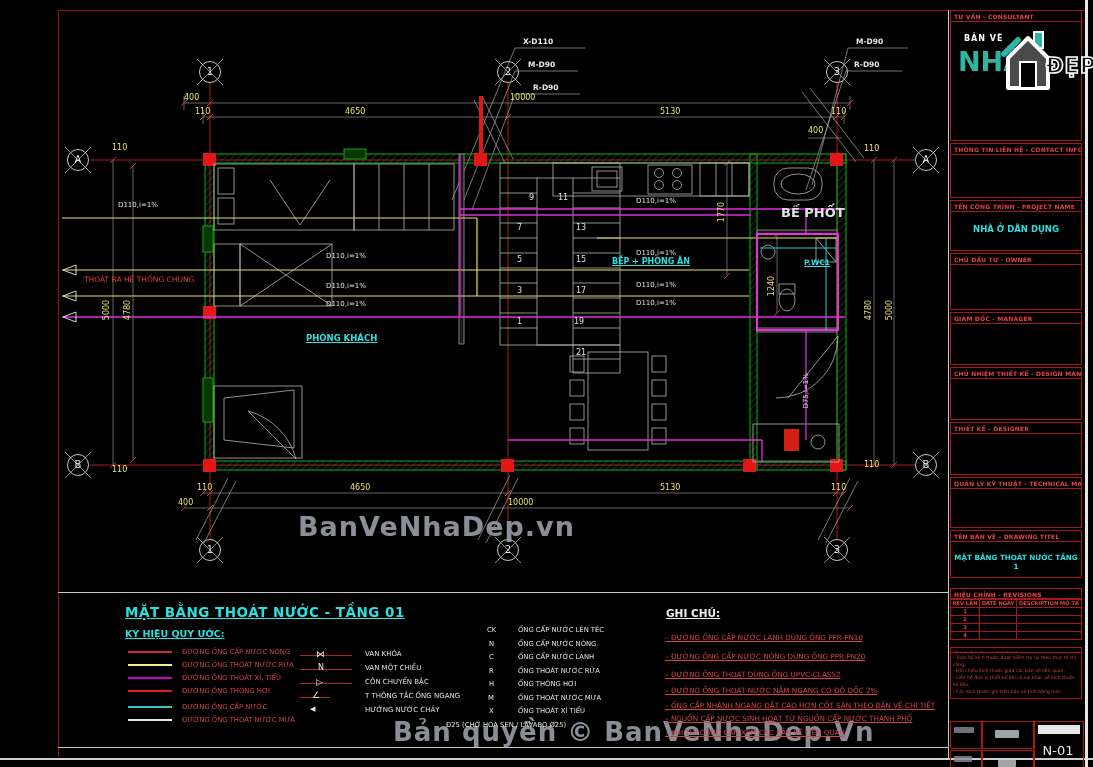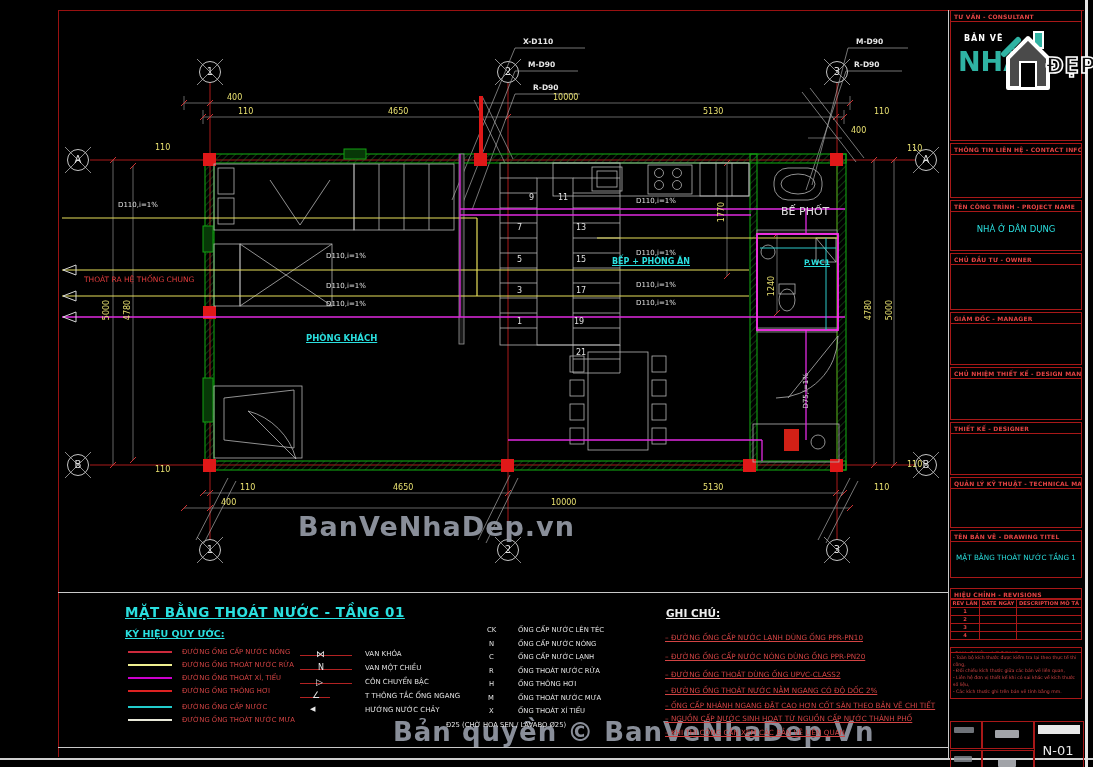--- a/index.html
+++ b/index.html
@@ -1,40 +1,40 @@
 <!DOCTYPE html>
 <html><head>
 <meta charset="utf-8">
 <style>
   html,body{margin:0;padding:0;background:#000;}
   #sheet{position:relative;width:1093px;height:767px;background:#000;overflow:hidden;
          font-family:"DejaVu Sans",sans-serif;}
   .t{position:absolute;white-space:nowrap;line-height:1;}
-  .dim{color:#e8e070;font-size:8px;padding-left:43px;}
+  .dim{color:#e8e070;font-size:8px;}
   .dimr{color:#e8e070;font-size:8px;text-align:center;transform:rotate(-90deg);}
   .wlbl{color:#e0e0e0;font-size:7px;}
   .cy{color:#2adfdf;font-weight:bold;text-decoration:underline;}
   .rdt{color:#e03c3c;font-weight:normal;}
   .bub{color:#dddddd;font-size:10px;text-align:center;width:22px;}
   .callout{color:#e8e8e8;font-size:7.5px;font-weight:bold;}
   .wm{color:#959ba6;font-weight:bold;opacity:.92;letter-spacing:1px;}
   
   .leg-line{position:absolute;height:2px;width:44px;}
   .leg-lab{color:#d34444;font-size:6.8px;}
   .sym-line{position:absolute;height:1px;width:52px;background:#b22222;}
   .sym{color:#e8e8e8;font-size:9px;}
   .abbr{color:#e4e4e4;font-size:6.8px;}
   .note{color:#d34444;font-size:7.2px;text-decoration:underline;}
   
   #tb{position:absolute;left:950px;top:10px;width:134px;height:748px;}
   .sec{position:absolute;left:0;width:132px;display:flex;flex-direction:column;}
   .sec-h{border:1px solid #a81818;color:#e34343;font-size:6px;font-weight:bold;
          padding:2px 2px 1px 3px;letter-spacing:.2px;white-space:nowrap;overflow:hidden;}
   .sec-b{border:1px solid #a81818;border-top:none;flex:1;position:relative;}
-  .sec-val{position:absolute;left:0;right:0;text-align:center;color:#2adfdf;font-weight:normal;font-size:8.5px;}
+  .sec-val{position:absolute;left:0;right:0;text-align:center;color:#2adfdf;font-weight:bold;font-size:8.5px;}
   .line{position:absolute;background:#c9c9c9;}
   .smudge{position:absolute;background:#8a8f96;opacity:.8;border-radius:1px;}
   table.rev{border-collapse:collapse;width:132px;table-layout:fixed;}
   table.rev td{border:1px solid #a81818;color:#e34343;font-size:5.2px;font-weight:bold;
                text-align:center;padding:0;height:7px;line-height:1.1;overflow:hidden;}
   .logo{position:absolute;left:4px;top:12px;width:128px;height:88px;}
   .logo-banve{position:absolute;left:10px;top:12px;color:#fff;font-size:8px;font-weight:bold;letter-spacing:1px;}
   .logo-nha{position:absolute;left:4px;top:24px;color:#2fb3a3;font-size:27px;font-weight:800;}
   .logo-dep{position:absolute;left:92px;top:32px;color:#111;font-size:21px;font-weight:800;
             -webkit-text-stroke:1.6px #fff;letter-spacing:1px;}
@@ -263,21 +263,21 @@
   <span class="t wlbl" style="left:326px;top:283px">D110,i=1%</span>
   <span class="t wlbl" style="left:326px;top:301px">D110,i=1%</span>
   <span class="t wlbl" style="left:636px;top:198px">D110,i=1%</span>
   <span class="t wlbl" style="left:636px;top:250px">D110,i=1%</span>
   <span class="t wlbl" style="left:636px;top:282px">D110,i=1%</span>
   <span class="t wlbl" style="left:636px;top:300px">D110,i=1%</span>
   <span class="t wlbl" style="left:786px;top:385px;width:40px;transform:rotate(-90deg)">D75,i=1%</span>
 
   <span class="t cy" style="left:306px;top:334px;font-size:8.5px">PHÒNG KHÁCH</span>
   <span class="t cy" style="left:612px;top:258px;font-size:8px">BẾP + PHÒNG ĂN</span>
-  <span class="t wlbl" style="left:781px;top:206px;font-weight:normal;font-size:11px">BẾ PHỐT</span>
+  <span class="t wlbl" style="left:781px;top:206px;font-weight:bold;font-size:13px">BẾ PHỐT</span>
   <span class="t cy" style="left:804px;top:259px;font-size:7.5px">P.WC1</span>
   <span class="t rdt" style="left:84px;top:276px;font-size:7.5px">THOÁT RA HỆ THỐNG CHUNG</span>
 
   <span class="t wlbl" style="left:517px;top:318px;font-size:8px">1</span>
   <span class="t wlbl" style="left:517px;top:287px;font-size:8px">3</span>
   <span class="t wlbl" style="left:517px;top:256px;font-size:8px">5</span>
   <span class="t wlbl" style="left:517px;top:224px;font-size:8px">7</span>
   <span class="t wlbl" style="left:529px;top:194px;font-size:8px">9</span>
   <span class="t wlbl" style="left:558px;top:194px;font-size:8px">11</span>
   <span class="t wlbl" style="left:576px;top:224px;font-size:8px">13</span>

